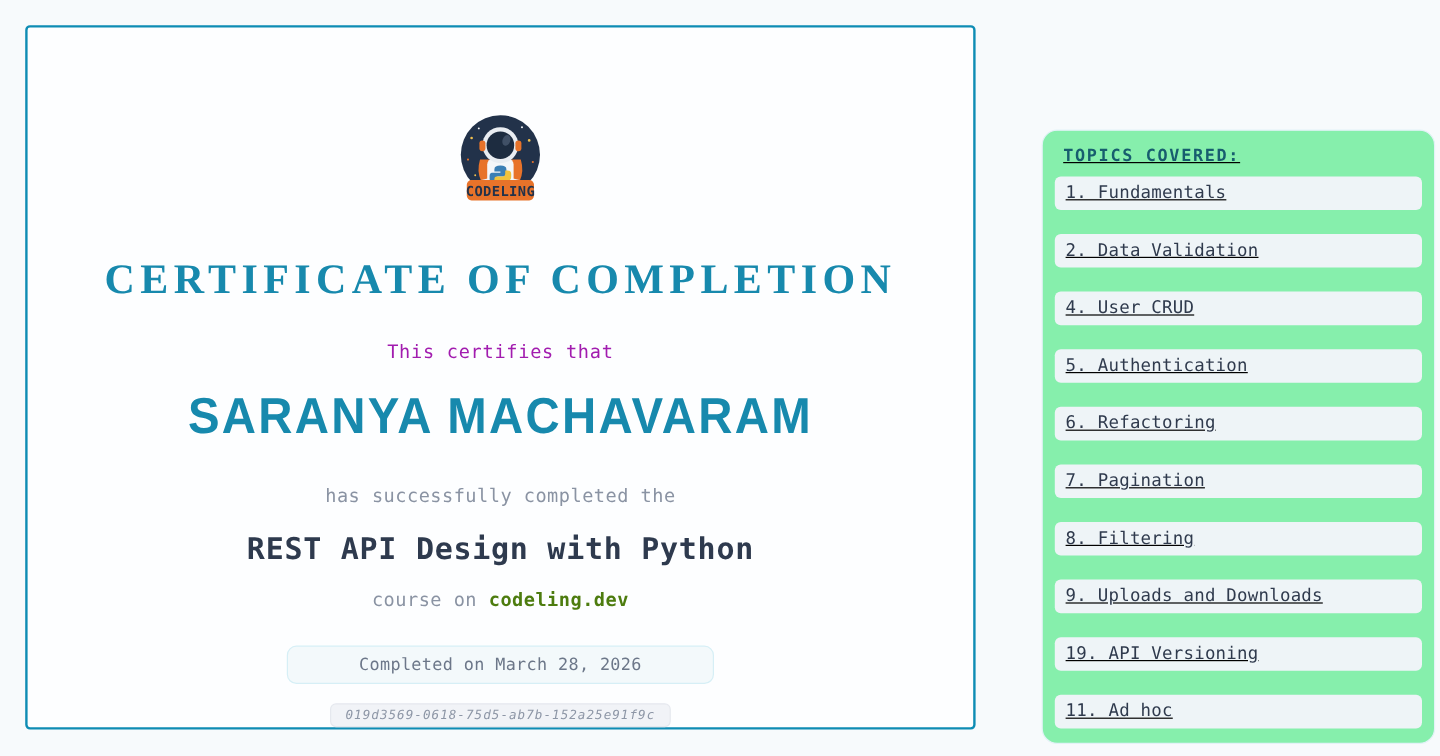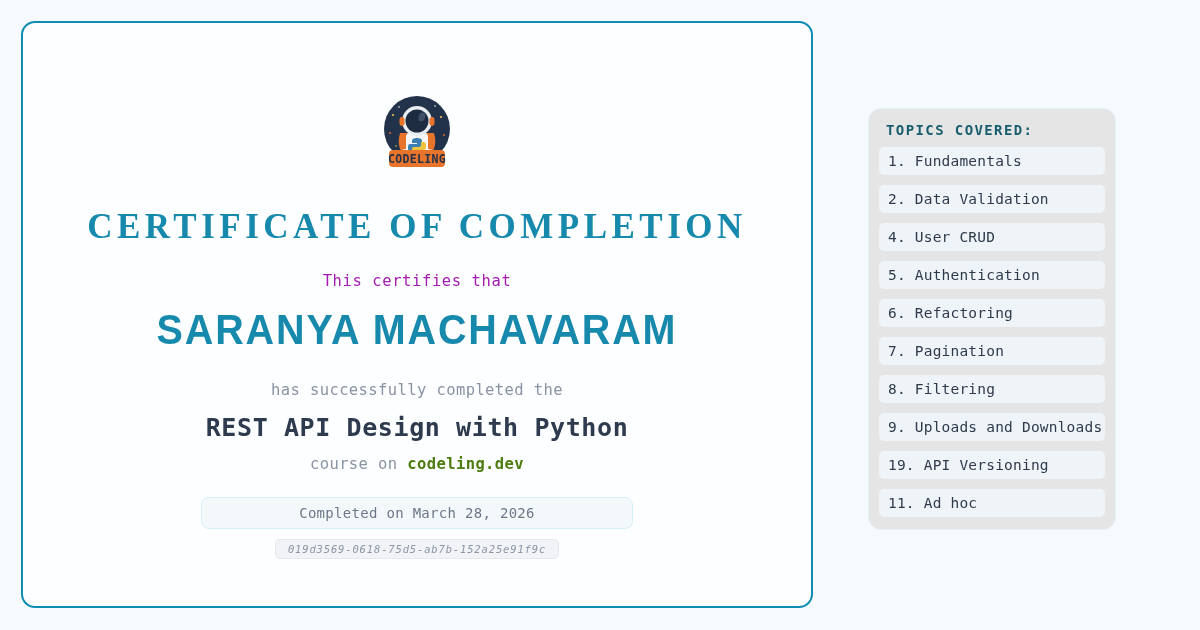--- a/index.html
+++ b/index.html
@@ -26,24 +26,25 @@
   
   .cert-card {
     position: absolute;
     left: 21px;
     top: 21px;
     width: 792px;
     height: 587px;
     box-sizing: border-box;
     background: #fdfeff;
     border: 2px solid #0e8cb4;
-    border-radius: 14px;
+    border-radius: 4px;
     display: flex;
     flex-direction: column;
     align-items: center;
+    justify-content: space-between;
   }
 
   
   .logo-wrap {
     margin-top: 70px;
     width: 78px;
     height: 78px;
     position: relative;
   }
   .logo-svg { display: block; }
@@ -105,21 +106,21 @@
     line-height: 1;
   }
   .course-on .brand {
     font-weight: bold;
     color: #4d7c0f;
   }
 
   
   .date-box {
     margin-top: 24px;
-    width: 432px;
+    width: 356px;
     height: 32px;
     box-sizing: border-box;
     background: #f3f9fb;
     border: 1px solid #d6eff6;
     border-radius: 8px;
     display: flex;
     align-items: center;
     justify-content: center;
     font-family: "DejaVu Sans Mono", monospace;
     font-size: 14px;
@@ -144,41 +145,42 @@
     color: #8d96a6;
     letter-spacing: 0.85px;
     font-style: italic;
   }
 
   
   .topics-panel {
     position: absolute;
     left: 868px;
     top: 108px;
-    width: 248px;
-    box-sizing: border-box;
-    background: #e5e5e5;
+    width: 328px;
+    box-sizing: border-box;
+    background: #86efac;
     border: 1px solid #e3f2f7;
     border-radius: 13px;
     padding: 14px 10px 12px 10px;
+    text-decoration: underline;
   }
   .topics-header {
     font-family: "DejaVu Sans Mono", monospace;
     font-weight: bold;
     font-size: 14px;
     letter-spacing: 1.4px;
     color: #175d6e;
     padding: 0 7px;
     margin-bottom: 10px;
     line-height: 1;
   }
   .topic-list {
     display: flex;
     flex-direction: column;
-    gap: 10px;
+    gap: 20px;
   }
   .topic-item {
     background: #eef4f7;
     border-radius: 5px;
     height: 28px;
     display: flex;
     align-items: center;
     padding: 0 9px;
     font-family: "DejaVu Sans Mono", monospace;
     font-size: 14.5px;

